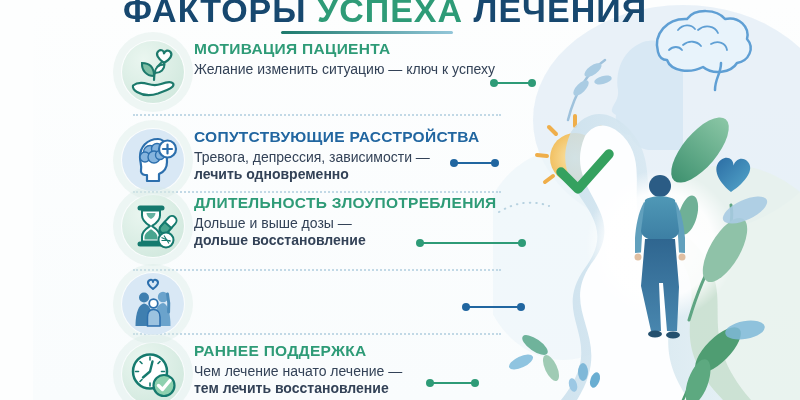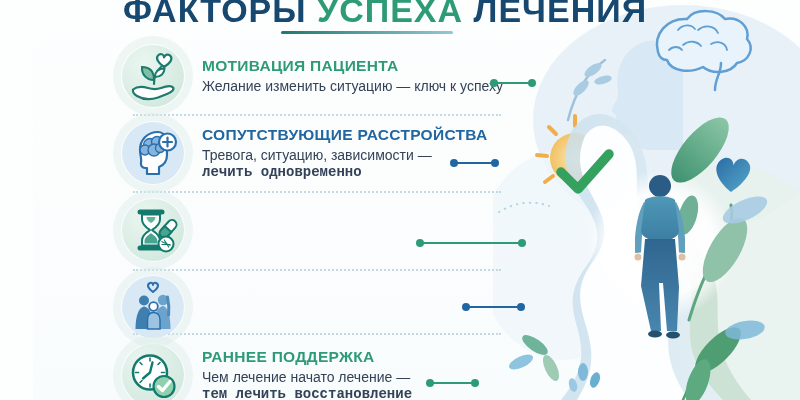--- a/index.html
+++ b/index.html
@@ -7,29 +7,29 @@
        font-family:"Liberation Sans",sans-serif;position:relative;}
   .page{position:absolute;inset:0;width:800px;height:400px;overflow:hidden;
         background:linear-gradient(180deg,#fdfefe,#f9fcfd);margin-left:33px;}
   .illustration{position:absolute;left:460px;top:0;z-index:1;}
   .main-title{position:absolute;top:-9px;left:352px;transform:translateX(-50%);
         white-space:nowrap;font-size:34px;font-weight:bold;letter-spacing:1px;
         color:var(--title-dark,#17486f);z-index:3;}
   .main-title .green{color:var(--accent-green,#2e9b77);}
   .title-underline{position:absolute;top:31px;left:248px;width:172px;height:3px;border-radius:2px;
         background:linear-gradient(90deg,var(--underline-start,#1d7a6c),var(--underline-end,#93c6d9));z-index:3;}
-  .item{position:absolute;left:88px;display:flex;align-items:center;gap:17px;width:420px;z-index:3;}
+  .item{position:absolute;left:88px;display:flex;gap:9px;width:420px;z-index:3;}
   .icon-circle{width:64px;height:64px;border-radius:50%;flex:0 0 64px;position:relative;
         box-shadow:0 0 0 8px rgba(215,235,228,.38);}
   .icon-circle svg{display:block;}
   .item-title{font-size:15.5px;font-weight:bold;letter-spacing:.3px;margin-bottom:3px;}
   .item-title.green{color:var(--accent-green,#2e9b77);}
   .item-title.blue{color:var(--accent-blue,#2166a0);}
   .item-desc{font-size:14px;line-height:16.5px;color:var(--body-text,#334257);}
-  .item-desc .bold{font-weight:bold;font-family:Liberation Mono, monospace;}
+  .item-desc .bold{font-weight:bold;}
   .separator{position:absolute;left:100px;width:368px;height:0;
         border-top:2px dotted var(--separator,#b9d3e2);opacity:.85;z-index:2;}
   .connector{position:absolute;height:8px;z-index:3;}
   .connector .line{position:absolute;top:3px;left:4px;right:4px;height:2px;}
   .connector .dot{position:absolute;top:0;width:8px;height:8px;border-radius:50%;}
   .connector .dot.left{left:0;}
   .connector .dot.right{right:0;}
   .connector.green .line,.connector.green .dot{background:var(--accent-green,#2e9b77);}
   .connector.blue .line,.connector.blue .dot{background:var(--accent-blue,#2b6cab);}
 </style>
@@ -200,40 +200,40 @@
       </div>
     </div>
   </div>
   <div class="connector green" style="left:457px;top:79px;width:46px">
     <span class="line"></span>
       <span class="dot left"></span>
       <span class="dot right"></span>
   </div>
   <div class="separator" style="top:114px"></div>
 
-  <div class="item" style="top:116px;height:74px">
+  <div class="item" style="top:128px;height:74px">
     <div class="icon-circle">
       <svg width="64" height="64" viewBox="0 0 64 64">
         <circle cx="32" cy="32" r="31" fill="#d9e8f5"></circle>
         <path d="M37,11 C26,11 19,19 19,29 C19,34 21,38 20,42 C19.5,44.5 21.2,46.8 24,47 L26,47 L26,53 L38,53 L38,46 C43,44 46,39.5 46,34 C46,20 45,11 37,11 Z" fill="#fff" stroke="#2c6fad" stroke-width="2.2" stroke-linejoin="round"></path>
         <g fill="#85b4de" stroke="#2c6fad" stroke-width="1.4">
           <circle cx="29" cy="24" r="6.5"></circle>
             <circle cx="36" cy="21" r="5.5"></circle>
           <circle cx="24" cy="29" r="5"></circle>
             <circle cx="33" cy="29" r="6"></circle>
             <circle cx="39" cy="27" r="4.5"></circle>
         </g>
         <circle cx="46.5" cy="21" r="8.5" fill="#fff" stroke="#2c6fad" stroke-width="2.2"></circle>
         <path d="M46.5,16.5 V25.5 M42,21 H51" stroke="#2c6fad" stroke-width="2.2" stroke-linecap="round"></path>
       </svg>
     </div>
     <div class="item-text">
       <div class="item-title blue">СОПУТСТВУЮЩИЕ РАССТРОЙСТВА</div>
       <div class="item-desc">
-        <span>Тревога, ситуацию, зависимости —</span><br>
+        <span>Тревога, депрессия, зависимости —</span><br>
         <span class="bold">лечить одновременно</span>
       </div>
     </div>
   </div>
   <div class="connector blue" style="left:417px;top:159px;width:49px">
     <span class="line"></span>
       <span class="dot left"></span>
       <span class="dot right"></span>
   </div>
   <div class="separator" style="top:191px"></div>
@@ -254,20 +254,27 @@
         <path d="M23.5,45.5 L36.5,45.5 L36.5,43 C36.5,39.5 32,36.7 30,35.3 C28,36.7 23.5,39.5 23.5,43 Z" fill="#49a58f"></path>
         <path d="M25.5,19 L34.5,19 C34.5,22 32,24 30,25 C28,24 25.5,22 25.5,19 Z" fill="#49a58f" opacity="0.85"></path>
         <g transform="rotate(42 47 31)">
           <rect x="42.5" y="20.5" width="9" height="21" rx="4.5" fill="#fff" stroke="#157a6e" stroke-width="2"></rect>
           <path d="M42.5,31 L51.5,31 L51.5,36.5 A4.5,4.5 0 0 1 42.5,36.5 Z" fill="#49a58f" stroke="#157a6e" stroke-width="2"></path>
         </g>
         <circle cx="45" cy="46" r="7.5" fill="#fff" stroke="#157a6e" stroke-width="2"></circle>
         <path d="M40.5,43.5 l9,4 M40.5,46.5 l9,0 M43,41.5 l5,8" stroke="#157a6e" stroke-width="1.1"></path>
       </svg>
     </div>
+    <div class="item-text">
+      <div class="item-title green">ДЛИТЕЛЬНОСТЬ ЗЛОУПОТРЕБЛЕНИЯ</div>
+      <div class="item-desc">
+        <span>Дольше и выше дозы —</span><br>
+        <span class="bold">дольше восстановление</span>
+      </div>
+    </div>
   </div>
   <div class="connector green" style="left:383px;top:239px;width:110px">
     <span class="line"></span>
       <span class="dot left"></span>
       <span class="dot right"></span>
   </div>
   <div class="separator" style="top:269px"></div>
 
   <div class="item" style="top:272px;height:70px">
     <div class="icon-circle">

